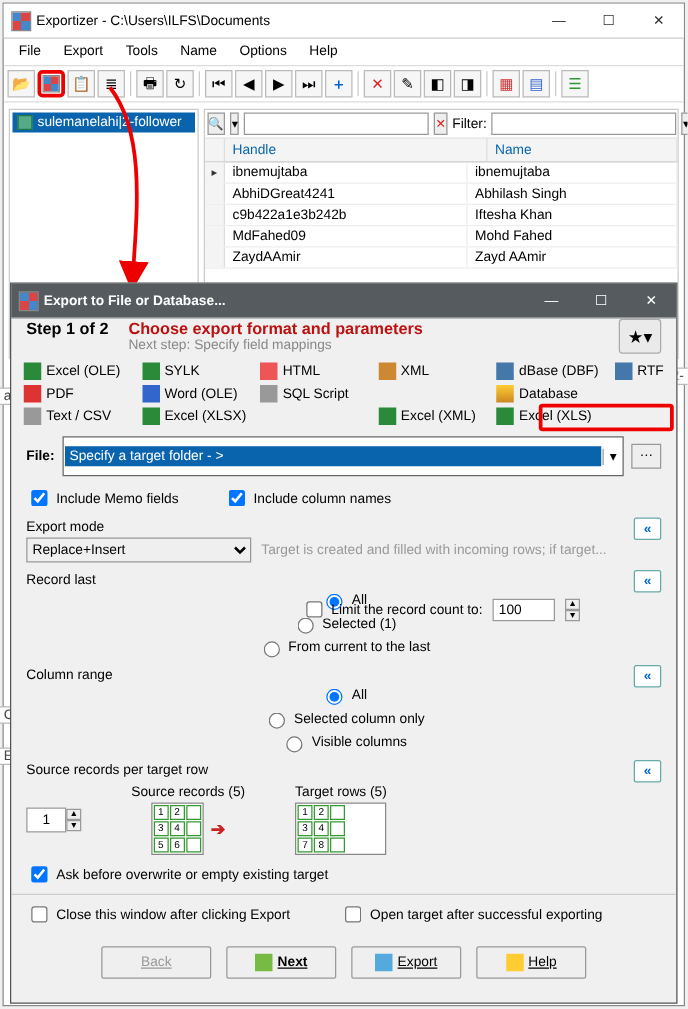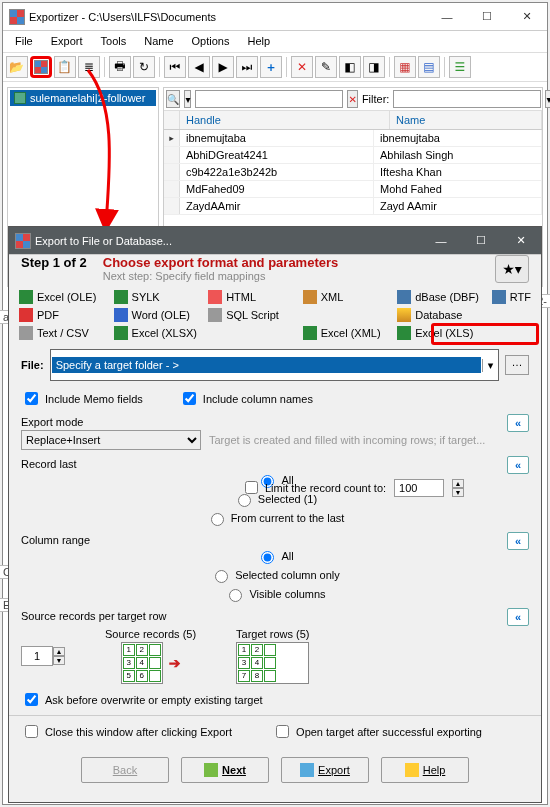--- a/index.html
+++ b/index.html
@@ -38,21 +38,21 @@
 .grow .gutter{width:16px; background:#f4f4f4; border-right:1px solid #ddd; display:flex;align-items:center;justify-content:center;}
 .grow .c{ padding:2px 6px; border-right:1px solid #eee;}
 .grow .c.h{flex:0 0 194px;} .grow .c.n{flex:1;}
 .grow.active-row .gutter::before{content:"▸"; color:#333; font-size:9px;}
 
 .arrow-svg{position:absolute; top:66px; left:76px; pointer-events:none;}
 
 
 .dlg { left:8px; top:226px; width:534px; bottom:4px; border:1px solid #555; background:#f0f0f0;}
 .dlg .titlebar{ background:#555b5e; color:#fff; height:28px;}
-.dlg .titlebar .ttl{color:#fff; font-size:12px; font-weight:400;}
+.dlg .titlebar .ttl{color:#fff; font-size:12px; font-weight:700;}
 .dlg .wbtn{color:#fff;}
 .dlg-body{ padding:0 12px; }
 .step-head{ display:flex; gap:16px; margin-bottom:4px; align-items:flex-start;}
 .step-head .step{ font-weight:bold; font-size:13px;}
 .step-head .choose{ color:#b11; font-weight:bold; font-size:13px;}
 .step-head .next{ color:#888; font-size:11px;}
 .starbtn{ margin-left:auto; width:34px; height:28px; border:1px solid #aaa; background:#eaeaea; display:flex; align-items:center; justify-content:center; font-size:14px; border-radius:3px;}
 
 .formats{ position:relative; display:grid; grid-template-columns: repeat(5, 1fr); gap:2px 6px; margin:6px -4px 4px -4px;}
 .fmt{ display:flex; align-items:center; gap:4px; padding:1px 2px;}

